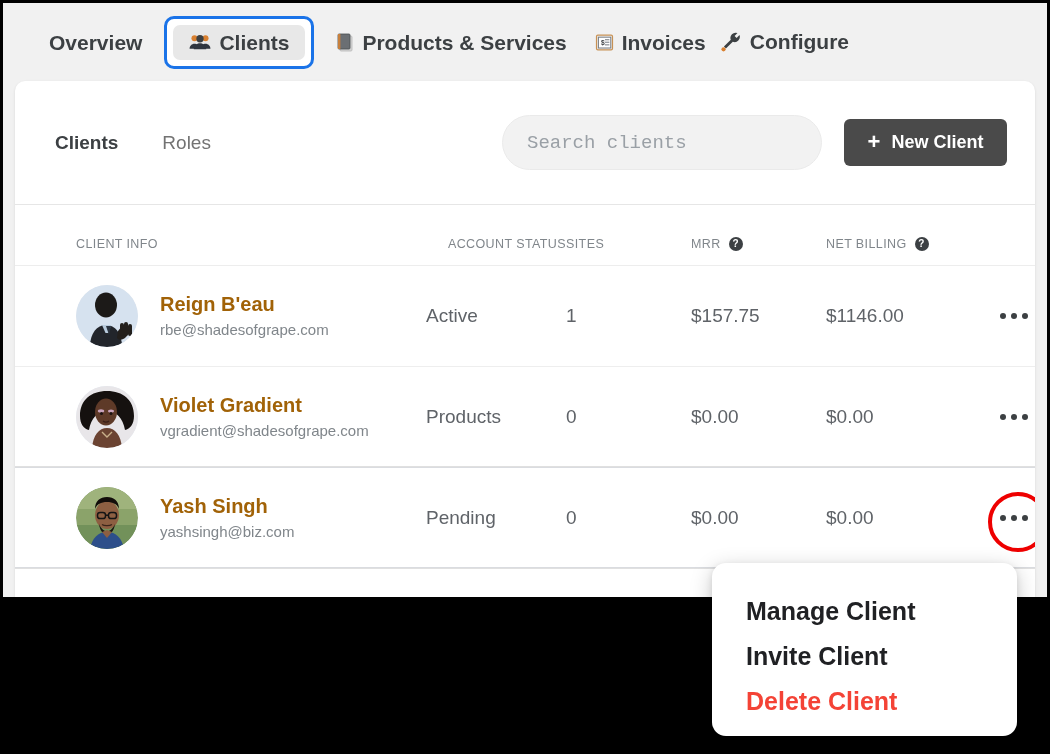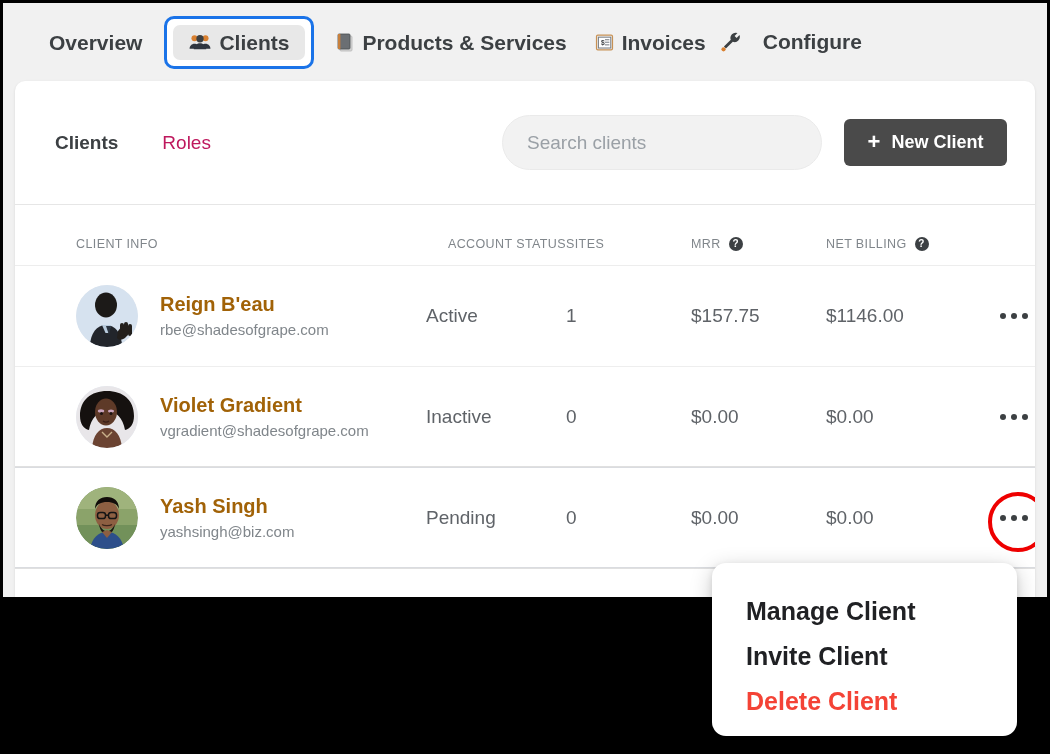--- a/index.html
+++ b/index.html
@@ -75,21 +75,21 @@
     padding: 7px 16px;
     border-radius: 7px;
     margin: 0;
   }
 
   .nav-spacer { flex: 1; }
 
   .nav-right {
     display: flex;
     align-items: center;
-    gap: 22px;
+    gap: 9px;
     font-size: 21px;
     font-weight: bold;
     color: #3c4043;
     cursor: pointer;
     padding-right: 8px;
   }
 
   
   .ico {
     display: inline-flex;
@@ -124,21 +124,21 @@
     padding: 0 28px 0 40px;
     border-bottom: 1px solid #e6e6e6;
   }
   .subtabs {
     display: flex;
     align-items: center;
     gap: 44px;
   }
   .subtab {
     font-size: 19px;
-    color: #be185d;
+    color: #737373;
     cursor: pointer;
     line-height: 1;
   }
   .subtab.active {
     color: #3c4043;
     font-weight: bold;
   }
   .toolbar-spacer { flex: 1; }
 
   .search-box {
@@ -150,21 +150,21 @@
     display: flex;
     align-items: center;
     padding: 0 24px;
     margin-right: 22px;
     cursor: text;
   }
   .search-box input {
     border: none;
     outline: none;
     background: transparent;
-    font-family: Liberation Sans, sans-serif;
+    font-family: Liberation Mono, monospace;
     font-size: 19px;
     color: #5f6368;
     width: 100%;
   }
   .search-box input::placeholder { color: #9aa0a6; }
 
   .new-client-btn {
     height: 47px;
     min-width: 163px;
     background: #4a4a4a;
@@ -510,21 +510,21 @@
                   <path d="M16 62c1-13 7-20 15-20s14 7 15 20z" fill="#6b4332"></path>
                   <path d="M26 46l5 5 5-5" stroke="#c9b08a" stroke-width="1.4" fill="none"></path>
                 </g>
               </svg>
             </div>
             <div class="client-text">
               <div class="client-name">Violet Gradient</div>
               <div class="client-email">vgradient@shadesofgrape.com</div>
             </div>
           </div>
-          <div class="col-status cell-val">Inactive</div>
+          <div class="col-status cell-val">Products</div>
           <div class="col-sites cell-val">0</div>
           <div class="col-mrr cell-val">$0.00</div>
           <div class="col-billing cell-val">$0.00</div>
           <div class="col-action">
             <div class="kebab">
               <i></i>
                 <i></i>
                 <i></i>
             </div>
           </div>

